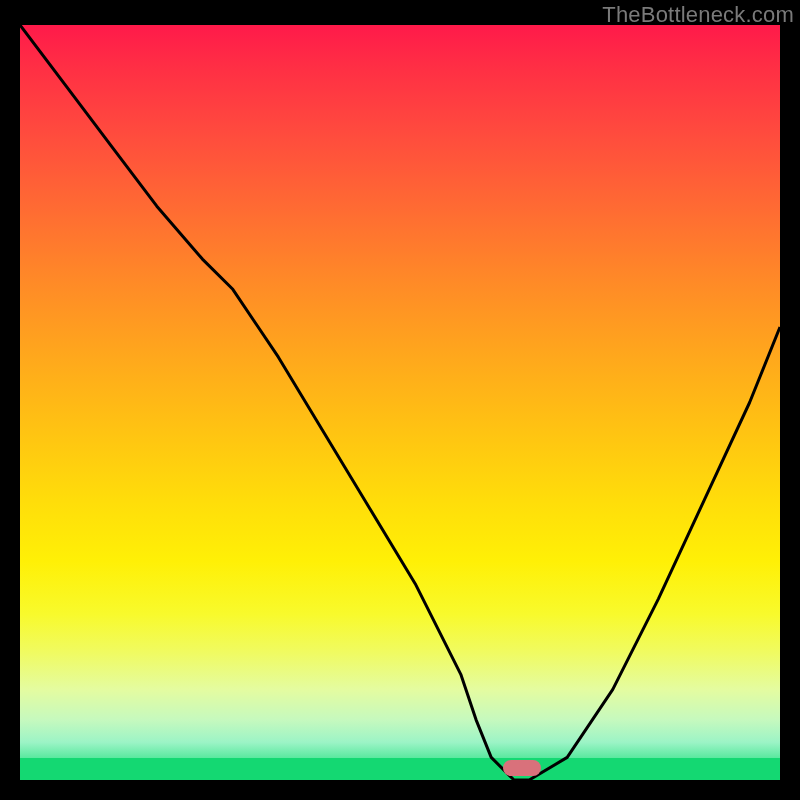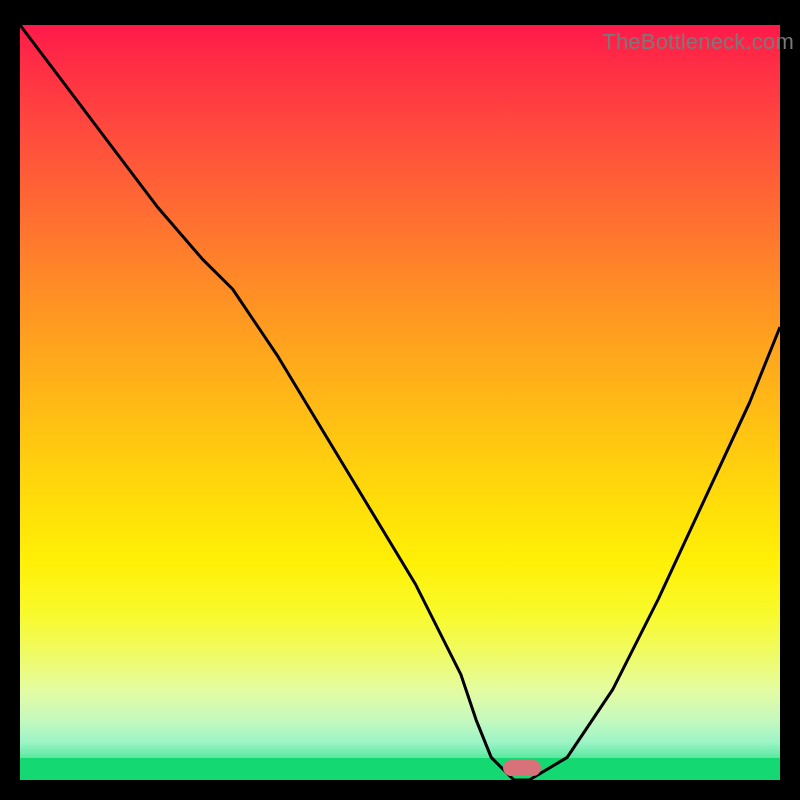--- a/index.html
+++ b/index.html
@@ -19,21 +19,20 @@
   }
   .watermark {
     position: absolute;
     top: 2px;
     right: 6px;
     color: #7a7a7a;
     font-size: 22px;
     font-weight: 500;
     letter-spacing: 0.2px;
     z-index: 5;
-    margin-top: 27px;
   }
   .plot {
     position: absolute;
     left: 20px;
     top: 25px;
     width: 760px;
     height: 755px;
     overflow: hidden;
     background: #000;
   }

